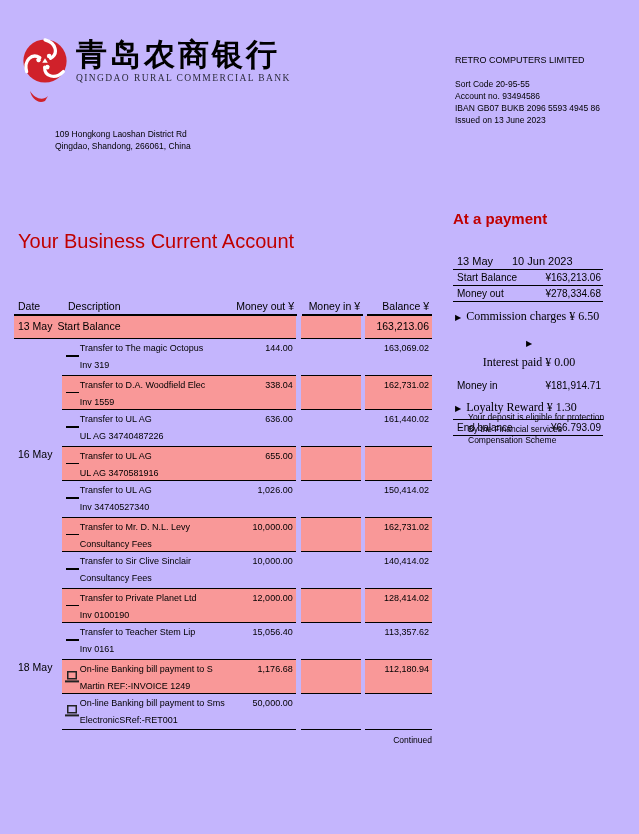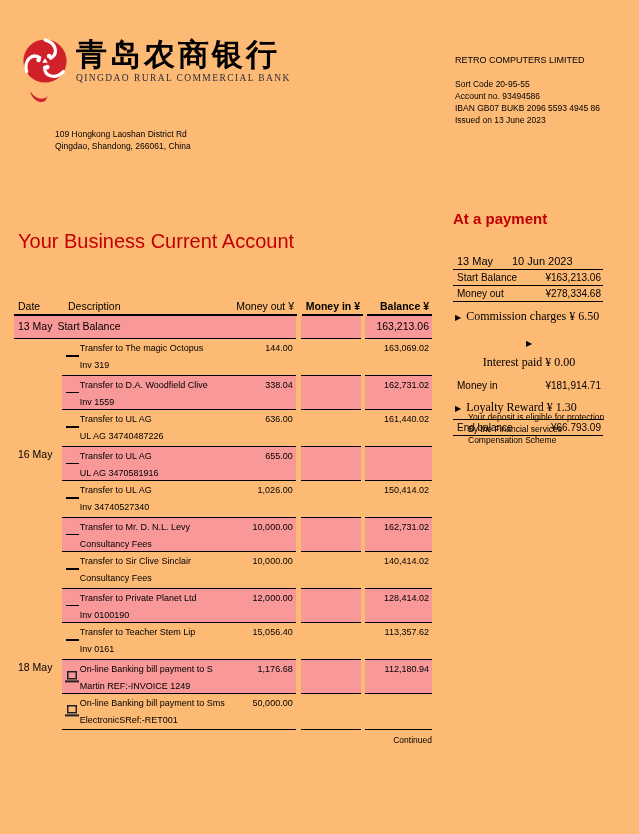--- a/index.html
+++ b/index.html
@@ -1,16 +1,16 @@
 <!DOCTYPE html>
 <html><head>
 <meta charset="utf-8">
 <style>
   html,body{margin:0;padding:0;background:#888;}
-  #page{position:relative;width:639px;height:834px;background:#fdba74;margin:0 auto;
+  #page{position:relative;width:639px;height:834px;background:#c4b5fd;margin:0 auto;
         font-family:"Liberation Sans", sans-serif;color:#000;overflow:hidden;}
 
   
   .logo{position:absolute;left:22px;top:38px;width:46px;height:46px;}
   .logo-tail{position:absolute;left:29px;top:89px;width:20px;height:13px;}
   .bank-names{position:absolute;left:76px;top:38px;}
   .bank-cn{font-size:31px;font-weight:bold;letter-spacing:3px;line-height:34px;white-space:nowrap;}
   .bank-en{font-family:"Liberation Serif", serif;font-size:9.5px;letter-spacing:1.4px;color:#2b2b3b;margin-top:1px;white-space:nowrap;}
   .address{position:absolute;left:55px;top:128px;font-size:8.5px;line-height:12px;}
 
@@ -40,21 +40,21 @@
 
   
   .table{position:absolute;left:14px;top:299px;width:418px;}
   .gut1{width:5px;} .gut2{width:4px;}
   .cell{position:relative;box-sizing:border-box;}
   .pink{background:#F99898;border-top:1px solid #000;border-bottom:1px solid #000;}
   .h-row{display:flex;height:17px;font-size:10.5px;}
   .h-main{width:283px;position:relative;border-bottom:2px solid #000;box-sizing:border-box;}
   .h-main span{position:absolute;bottom:2px;}
   .h-date{left:4px;} .h-desc{left:54px;} .h-out{right:3px;}
-  .h-in,.h-bal{border-bottom:2px solid #000;box-sizing:border-box;position:relative;font-weight:bold;}
+  .h-in,.h-bal{border-bottom:2px solid #000;box-sizing:border-box;position:relative;}
   .h-in{width:61px;} .h-bal{width:65px;}
   .h-in span,.h-bal span{position:absolute;right:3px;bottom:2px;}
 
   .sb-row{display:flex;height:23px;font-size:10.5px;}
   .sb-main{width:283px;line-height:21px;padding-left:4px;}
   .sb-main .inline{display:inline-block;margin-right:5px;}
   .sb-row .pink{border-top:none;}
   .sb-row .amt{top:4px;}
 
   .t-row{display:flex;height:35.5px;font-size:9px;}
@@ -200,21 +200,21 @@
           <div class="col-in cell" data-name="money-in-cell"></div>
           <div class="gut2" data-name="column-gutter"></div>
           <div class="col-bal cell" data-name="balance-cell">
             <div class="amt" data-name="balance-value">163,069.02</div>
           </div>
         </div>
         <div class="t-row" data-name="transaction-row">
           <div class="col-date" data-name="transaction-date"></div>
           <div class="col-main cell pink" data-name="transaction-main-cell">
             <div class="icon-dash" data-name="transfer-icon"></div>
-            <div class="line1" data-name="transaction-description">Transfer to D.A. Woodfield Clive</div>
+            <div class="line1" data-name="transaction-description">Transfer to D.A. Woodfield Elec</div>
             <div class="line2" data-name="transaction-reference">Inv 1559</div>
             <div class="amt" data-name="money-out-value">338.04</div>
           </div>
           <div class="gut1" data-name="column-gutter"></div>
           <div class="col-in cell pink" data-name="money-in-cell"></div>
           <div class="gut2" data-name="column-gutter"></div>
           <div class="col-bal cell pink" data-name="balance-cell">
             <div class="amt" data-name="balance-value">162,731.02</div>
           </div>
         </div>

